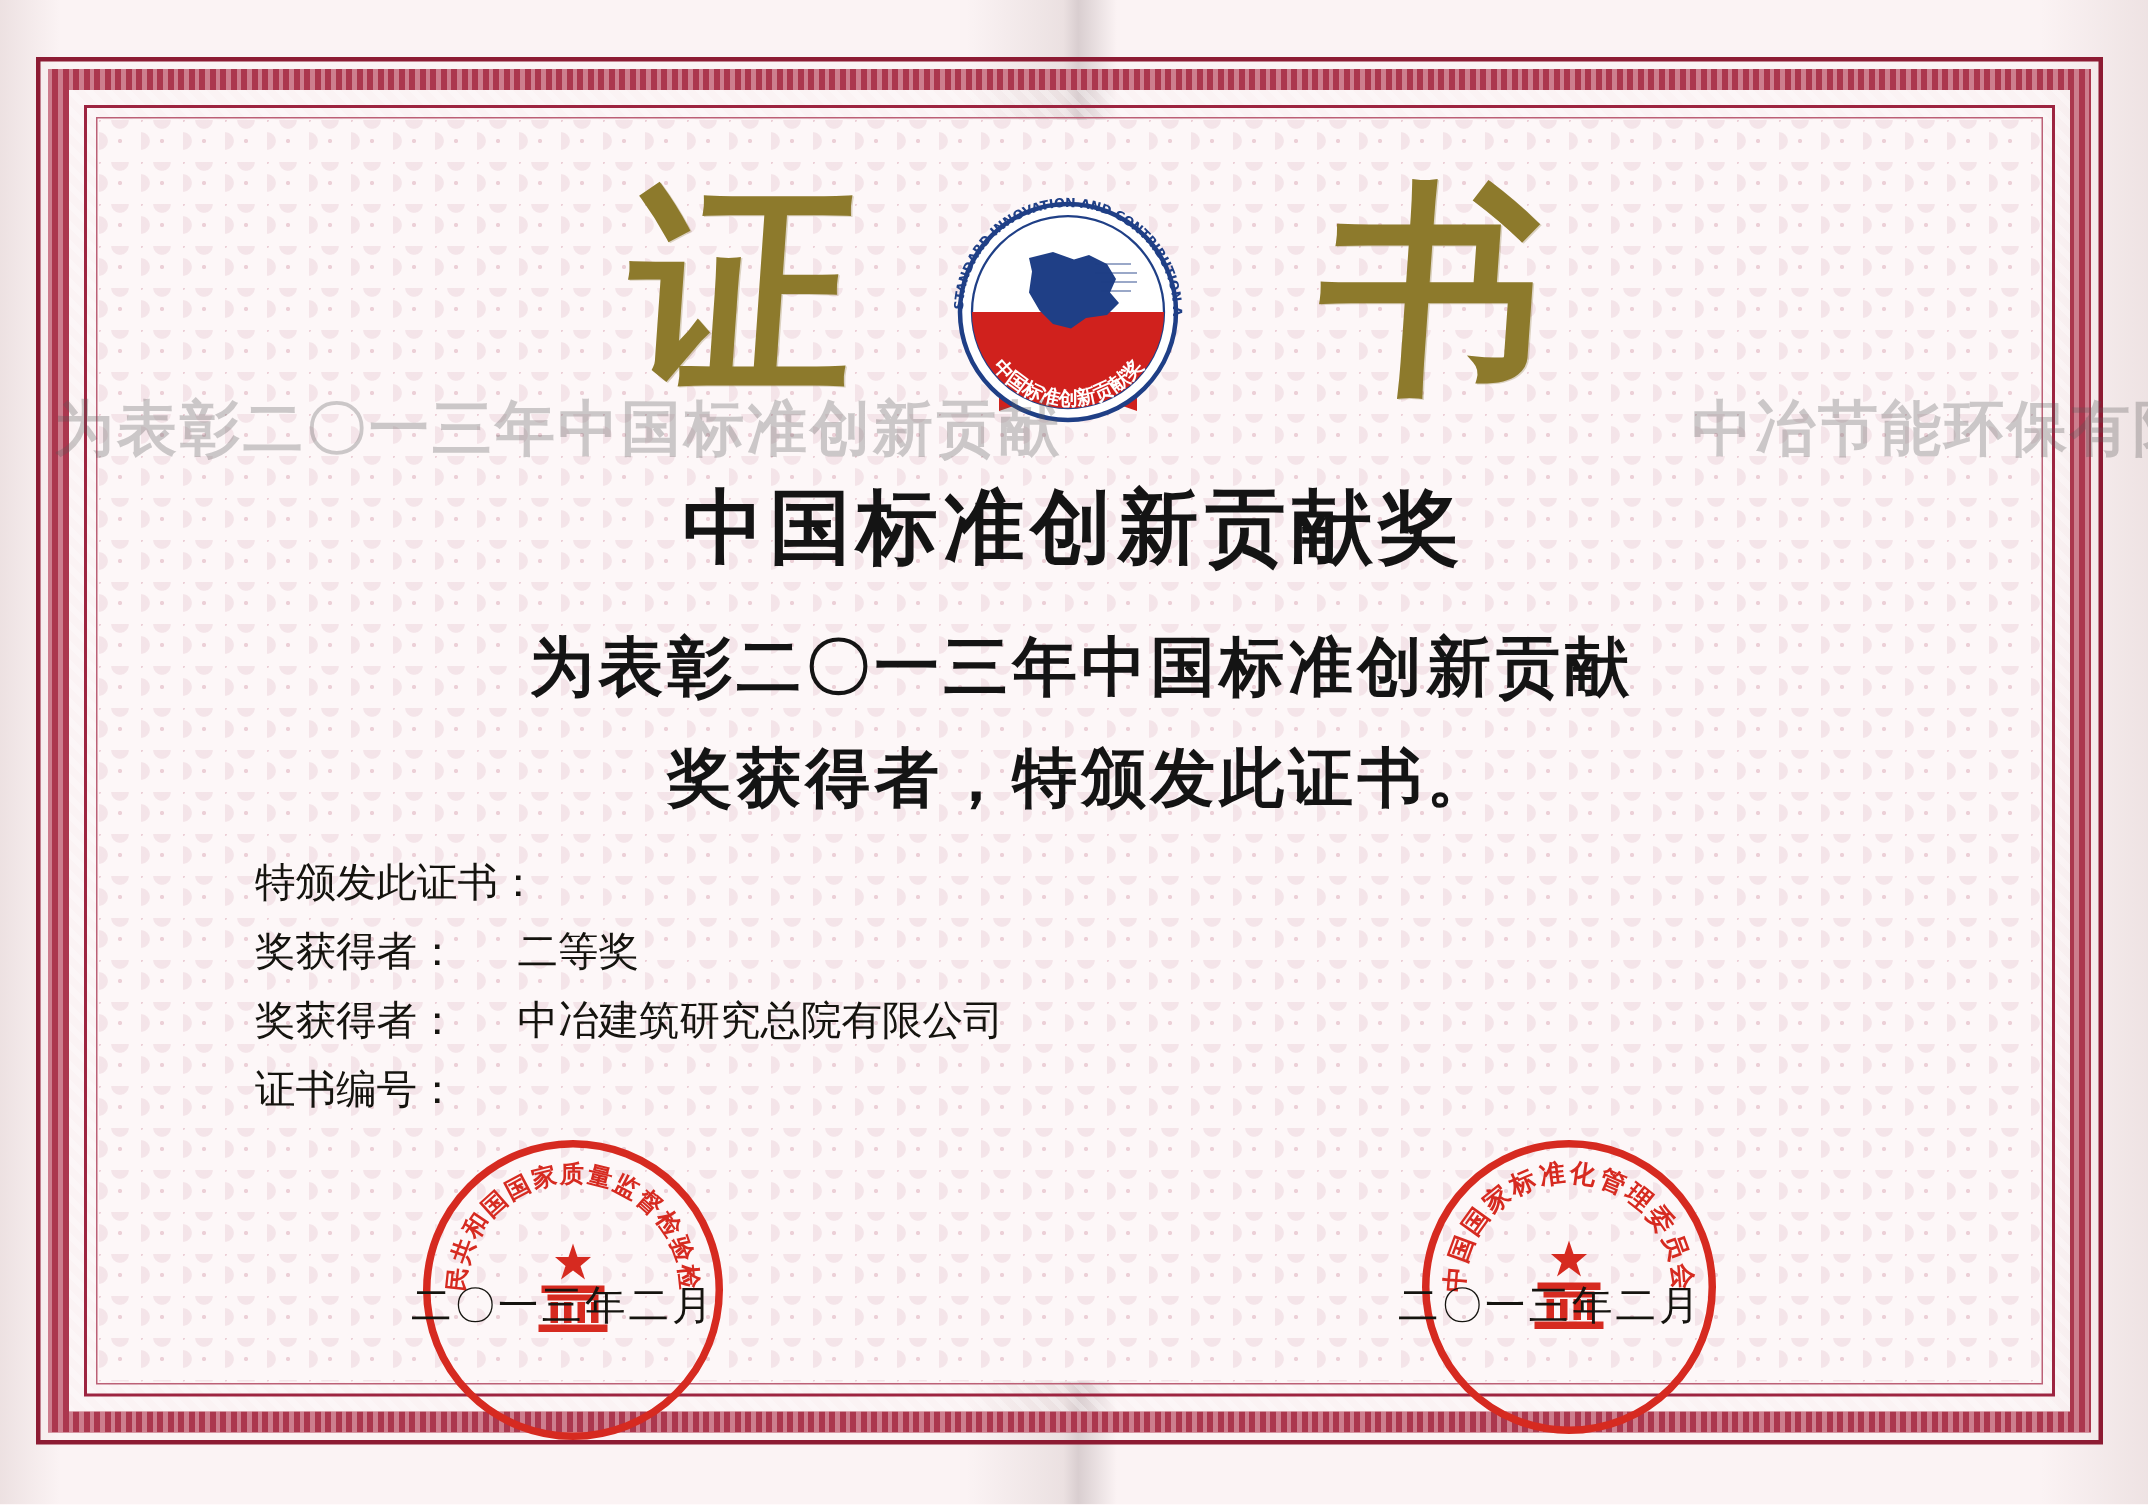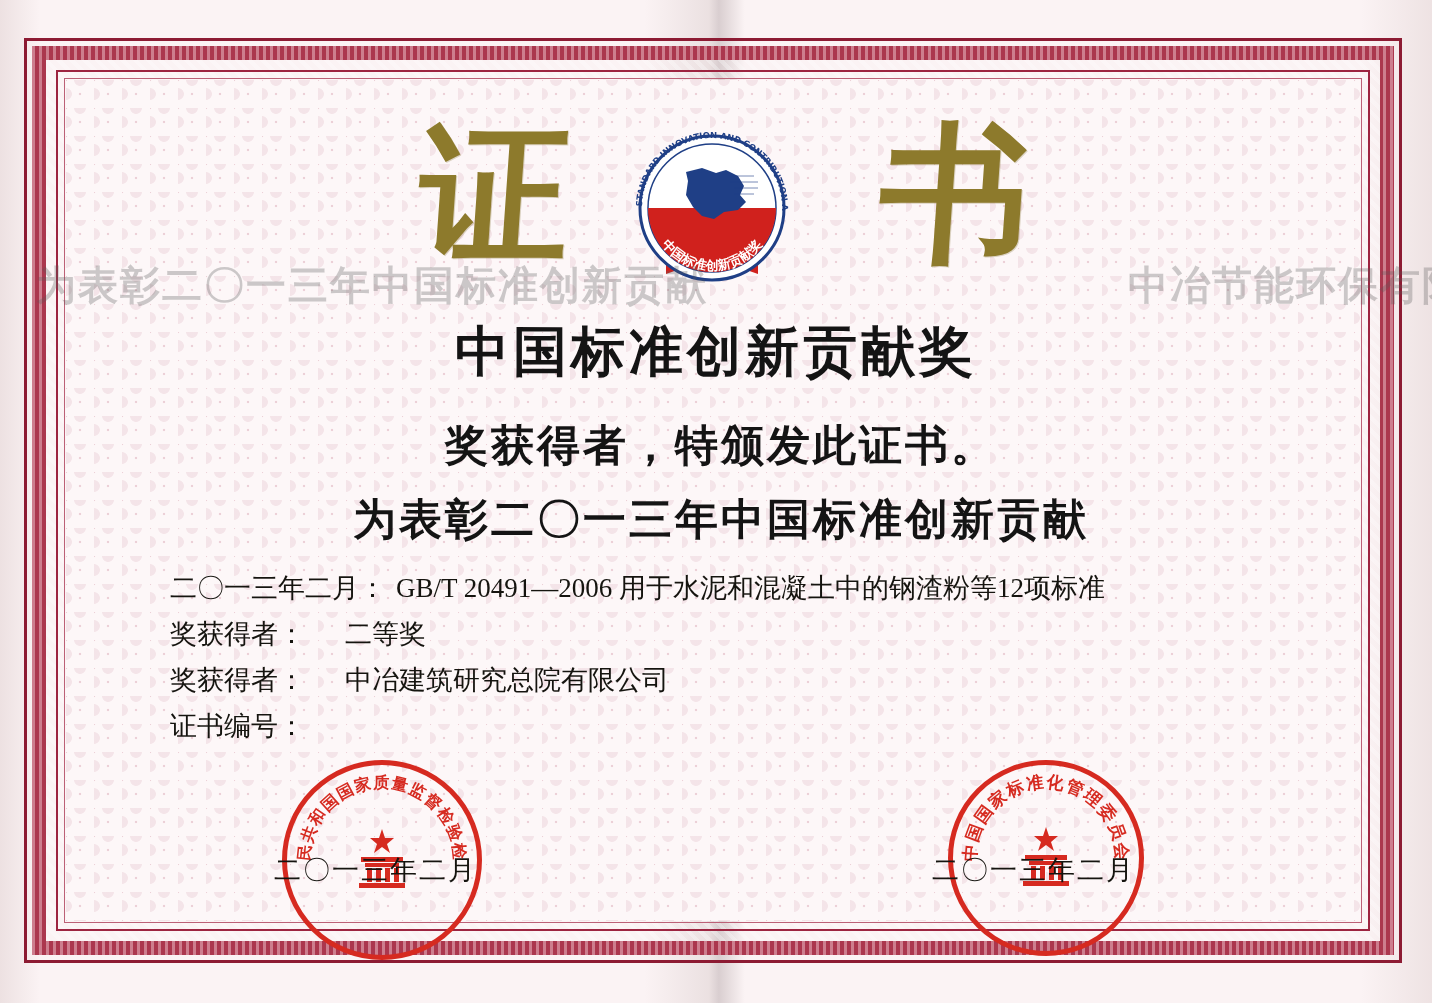--- a/index.html
+++ b/index.html
@@ -294,28 +294,27 @@
 
         <text font-family="DejaVu Sans, sans-serif" font-size="13" font-weight="bold" fill="#ffffff">
           <textPath href="#arcBot" startOffset="50%" text-anchor="middle">中国标准创新贡献奖</textPath>
         </text>
       </svg>
     </div>
 
     <div class="main-title">中国标准创新贡献奖</div>
 
     <div class="subtitle">
+      <div>为表彰二〇一三年中国标准创新贡献</div>
       <div>奖获得者，特颁发此证书。</div>
-      <div>为表彰二〇一三年中国标准创新贡献</div>
     </div>
 
     <div class="fields">
       <div class="field-row">
-        <span class="field-label">二〇一三年二月：</span>
-        <span class="field-value">GB/T 20491—2006 用于水泥和混凝土中的钢渣粉等12项标准</span>
+        <span class="field-label">特颁发此证书：</span>
       </div>
       <div class="field-row indent">
         <span class="field-label">奖获得者：</span>
         <span class="field-value">二等奖</span>
       </div>
       <div class="field-row indent">
         <span class="field-label">奖获得者：</span>
         <span class="field-value">中冶建筑研究总院有限公司</span>
       </div>
       <div class="field-row indent">

